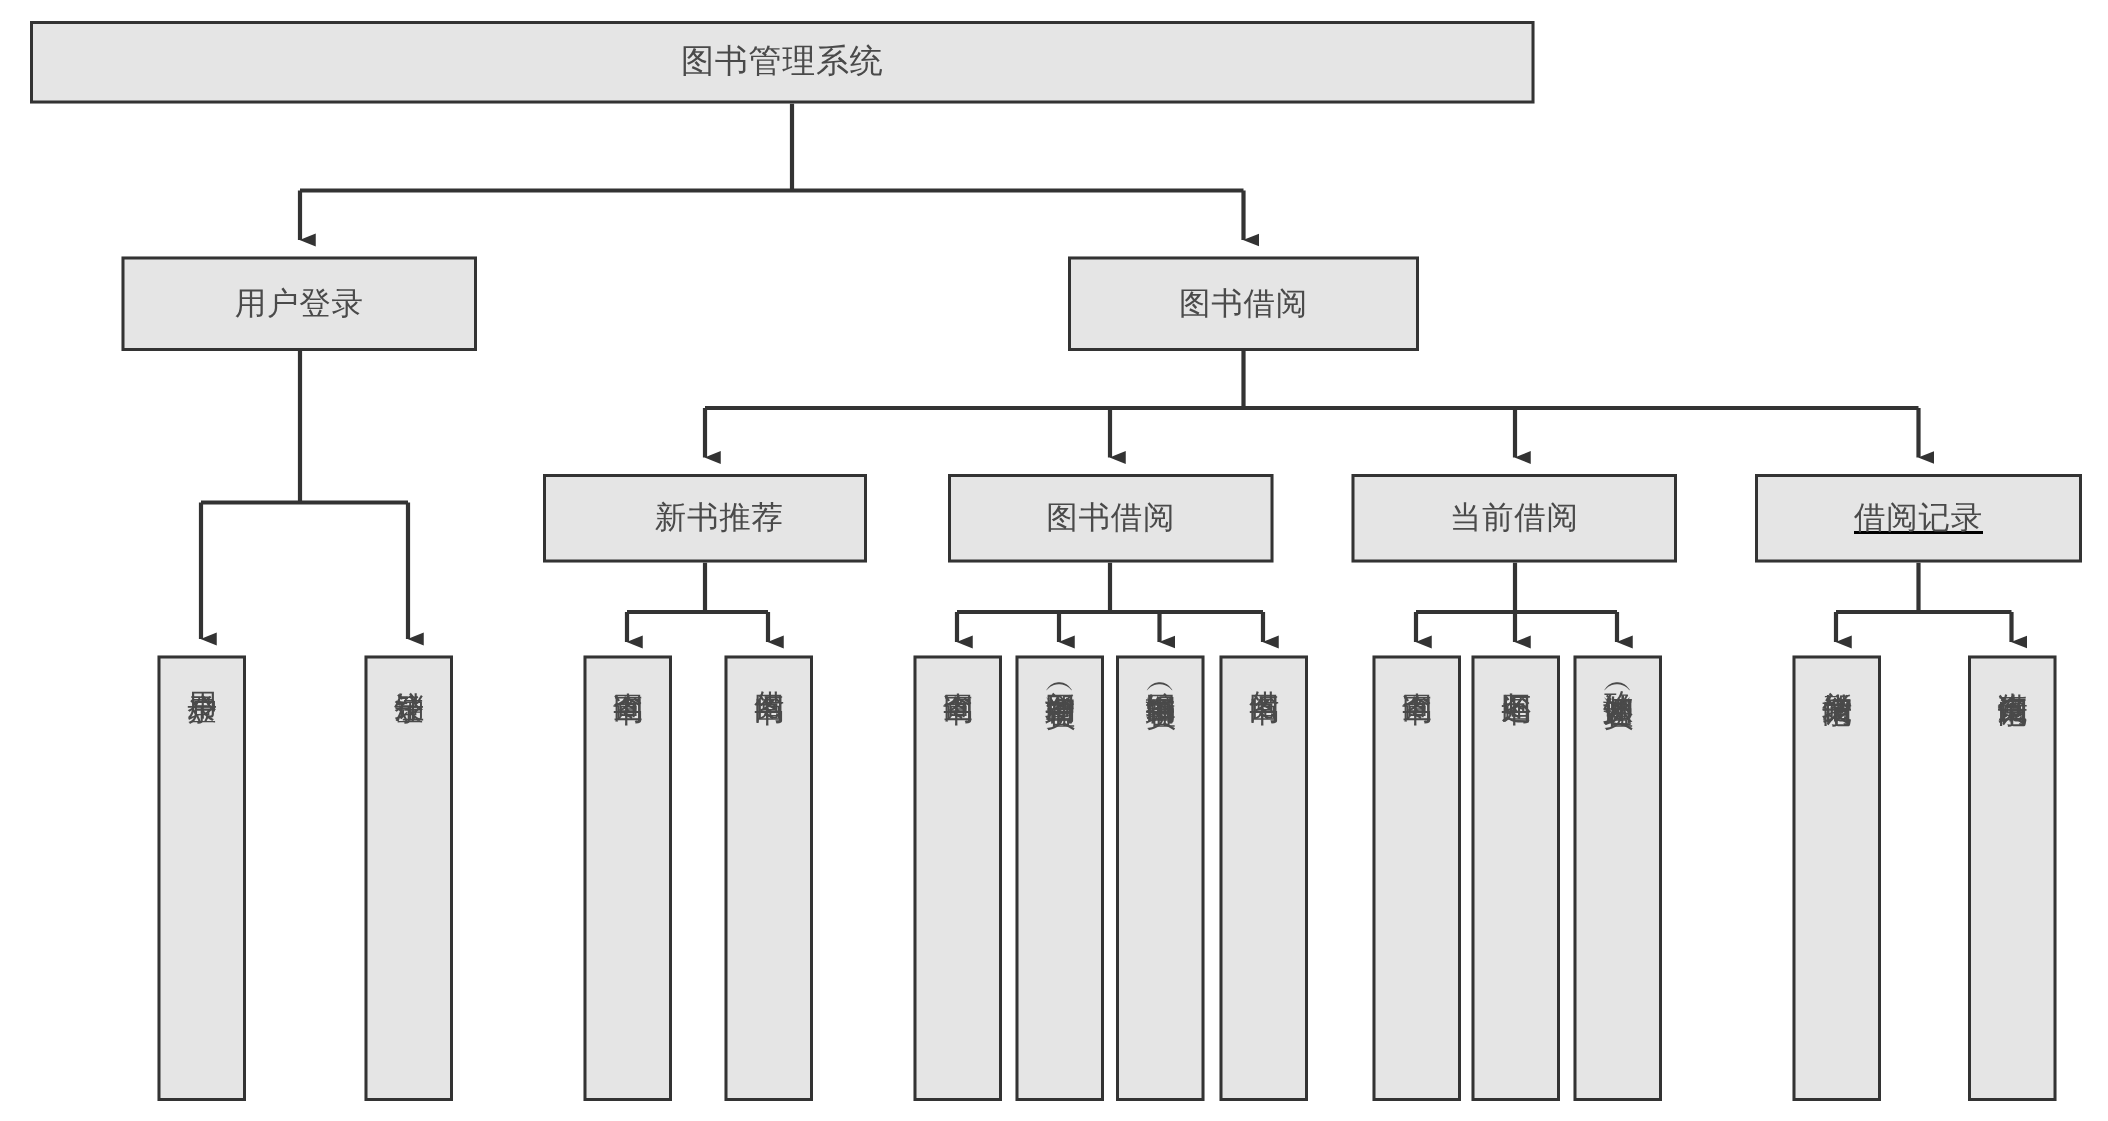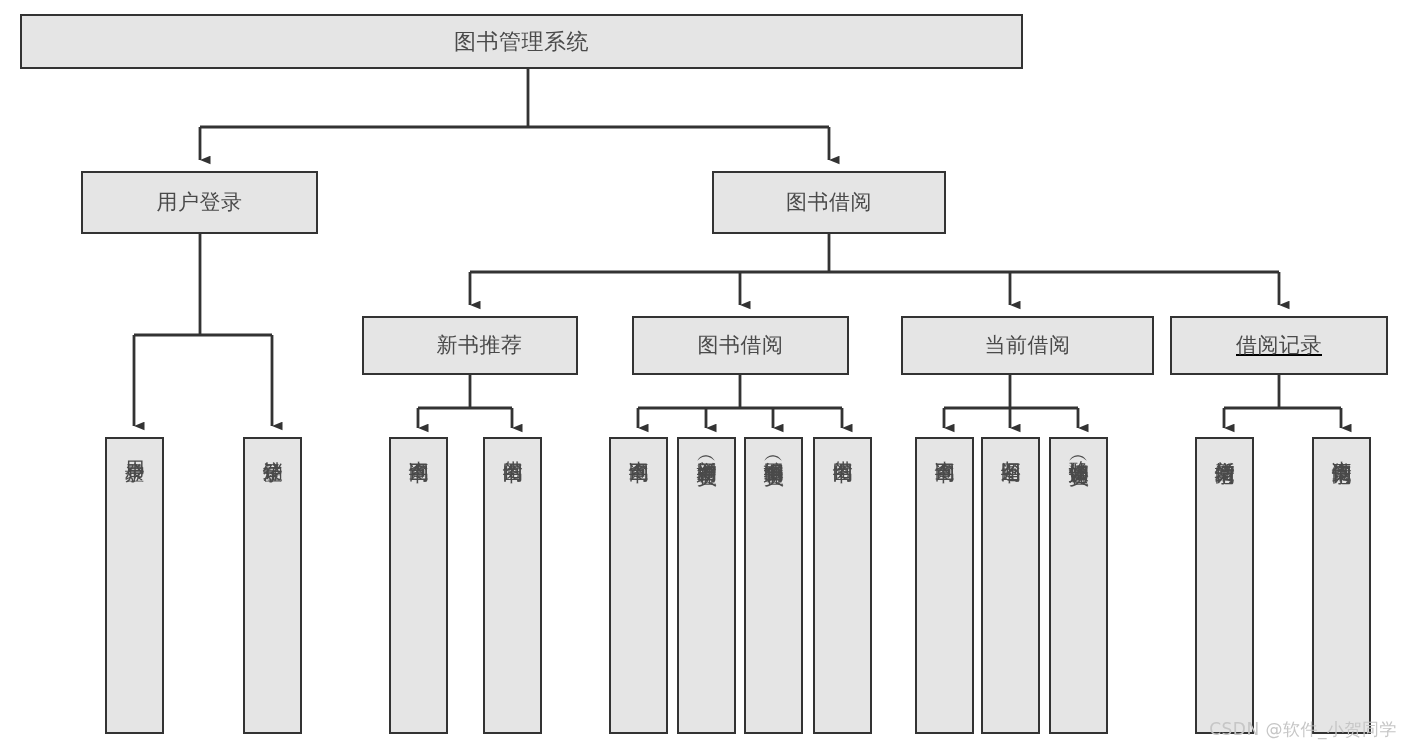--- a/index.html
+++ b/index.html
@@ -139,21 +139,21 @@
   <div class="node" style="left:712px; top:171px; width:234px; height:63px;">
     <span class="node-label">图书借阅</span>
   </div>
 
   <div class="node" style="left:362px; top:316px; width:216px; height:59px;padding-left:19px;">
     <span class="node-label">新书推荐</span>
   </div>
   <div class="node" style="left:632px; top:316px; width:217px; height:59px;">
     <span class="node-label">图书借阅</span>
   </div>
-  <div class="node" style="left:901px; top:316px; width:253px; height:59px;font-family:Liberation Serif, serif;">
+  <div class="node" style="left:901px; top:316px; width:217px; height:59px;font-family:Liberation Serif, serif;">
     <span class="node-label">当前借阅</span>
   </div>
   <div class="node" style="left:1170px; top:316px; width:218px; height:59px;text-decoration:underline;">
     <span class="node-label">借阅记录</span>
   </div>
 
   <div class="node vertical" style="left:105px; top:437px; width:59px; height:297px;">
     <span class="node-label">用户登录</span>
   </div>
   <div class="node vertical" style="left:243px; top:437px; width:59px; height:297px;">
@@ -186,15 +186,14 @@
   <div class="node vertical" style="left:1049px; top:437px; width:59px; height:297px;">
     <span class="node-label">确认归还（管理员）</span>
   </div>
   <div class="node vertical" style="left:1195px; top:437px; width:59px; height:297px;">
     <span class="node-label">新增借阅记录</span>
   </div>
   <div class="node vertical" style="left:1312px; top:437px; width:59px; height:297px;">
     <span class="node-label">查询借阅记录</span>
   </div>
 
-  <div id="watermark">CSDN @软件_小贺同学</div>
 
 </div>
 
 </body></html>

